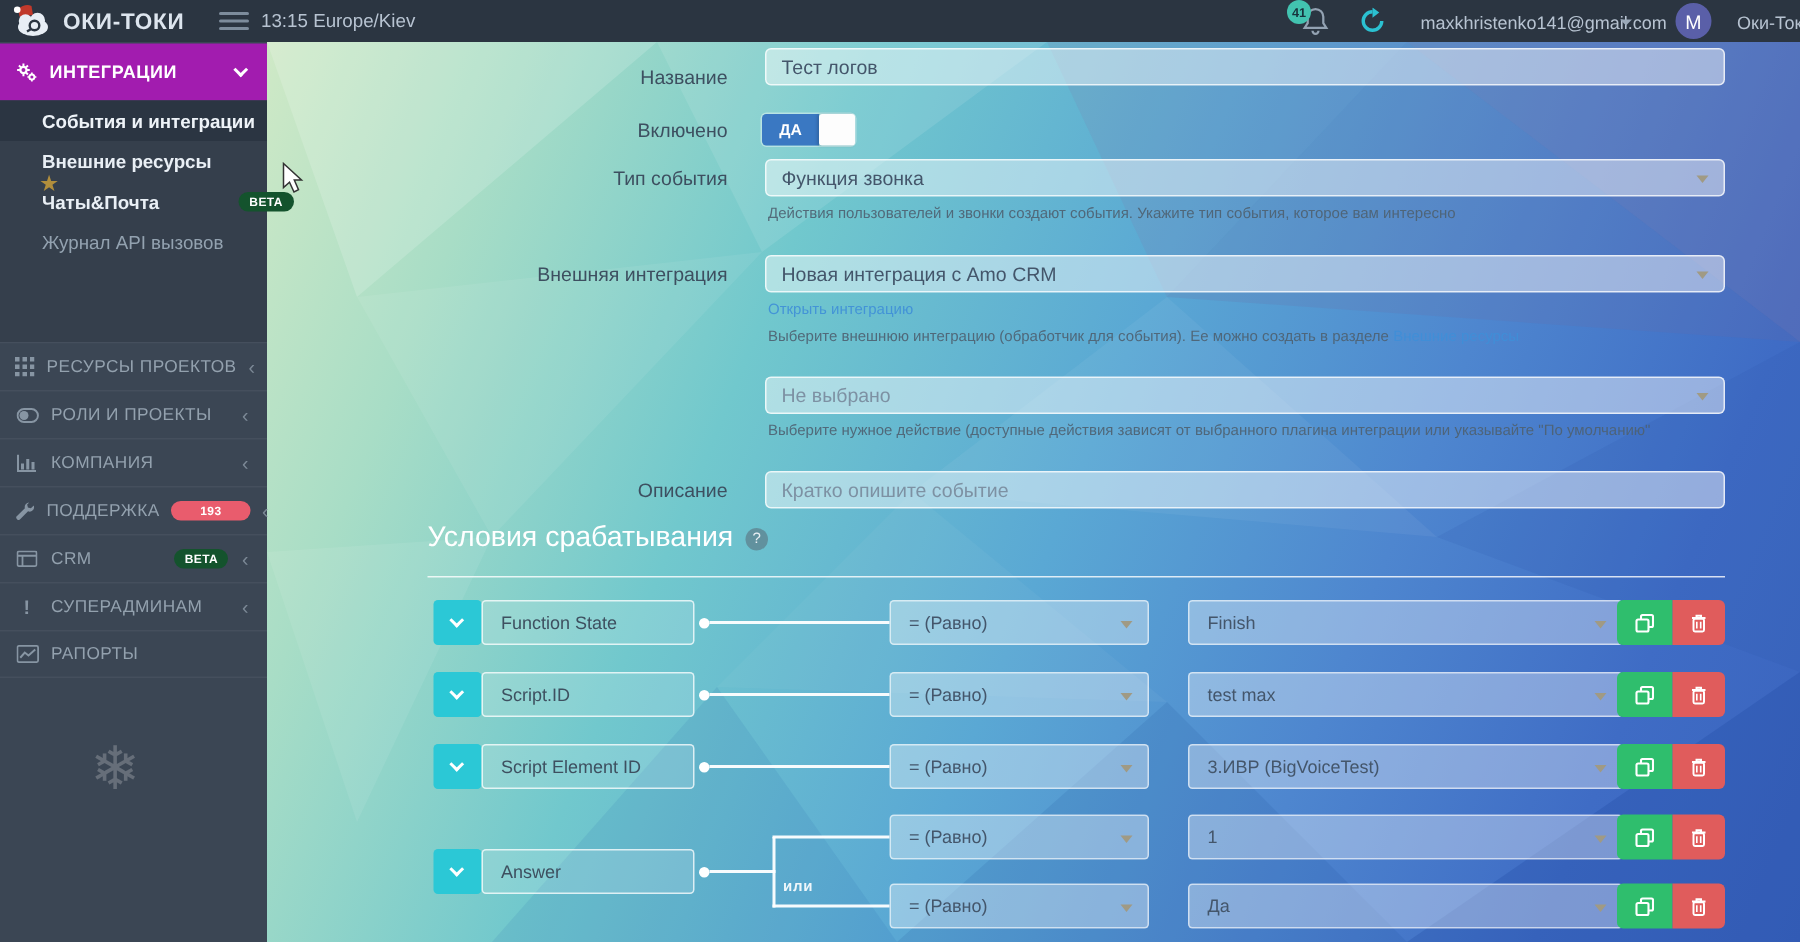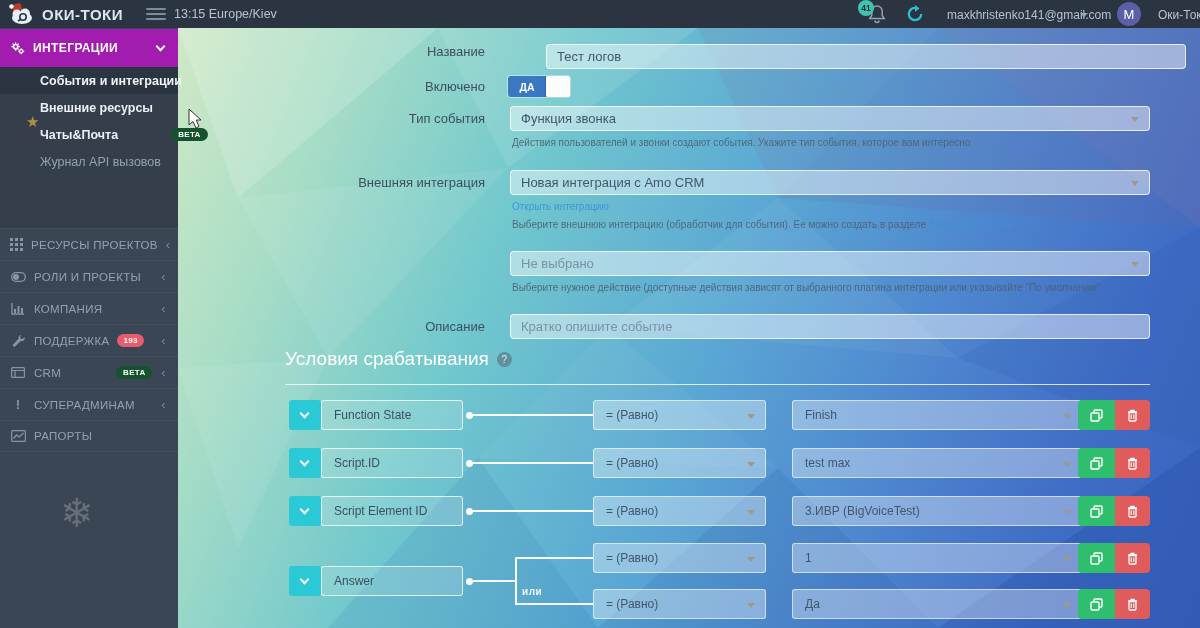--- a/index.html
+++ b/index.html
@@ -21,32 +21,32 @@
   .email-chev { position:absolute; left:1080px; top:13px; width:0; height:0; border-left:4px solid transparent; border-right:4px solid transparent; border-top:4px solid #9aa8b8; }
   .avatar { position:absolute; left:1117px; top:2px; width:24px; height:24px; border-radius:50%; background:#5a5fa8; color:#fff; font-size:13px; display:flex; align-items:center; justify-content:center; }
   .tb-company { position:absolute; left:1158px; top:8px; color:#b7c3d1; font-size:12px; white-space:nowrap; }
 
   
   .sidebar { position:absolute; left:0; top:28px; width:178px; height:600px; background:#3b4654; z-index:20; }
   .side-active { position:absolute; left:0; top:1px; width:178px; height:38px; background:#a21caf; color:#fff; display:flex; align-items:center; padding-left:10px; gap:8px; cursor:pointer; }
   .side-active .lbl { font-size:12px; font-weight:bold; letter-spacing:.4px; }
   .chev-down { width:7px; height:7px; border-right:2px solid #fff; border-bottom:2px solid #fff; transform:rotate(45deg); position:absolute; right:14px; top:14px; }
   .submenu { position:absolute; left:0; top:39px; width:178px; height:162px; background:#353f4c; }
-  .sub-item { height:27px; display:flex; align-items:center; padding-left:40px; font-size:12.5px; color:#93a2b0; cursor:pointer; gap:6px; white-space:nowrap; }
+  .sub-item { height:27px; display:flex; align-items:center; padding-left:28px; font-size:12.5px; color:#93a2b0; cursor:pointer; gap:6px; white-space:nowrap; }
   .sub-item.bold { color:#e9eff5; font-weight:bold; }
   .sub-item.active { background:#2b3542; color:#eef3f8; font-weight:bold; }
   .beta-badge { background:#14532d; color:#fff; font-size:8px; font-weight:bold; border-radius:8px; padding:2px 7px; letter-spacing:.3px;margin-left:47px; }
   .gold-star { position:absolute; left:26px; top:85px; color:#b8933c; font-size:15px; opacity:.95; }
   .sections { position:absolute; left:0; top:200px; width:178px; }
   .sec-item { height:32px; border-top:1px solid #454f5d; display:flex; align-items:center; padding:0 12px 0 10px; color:#93a1ae; font-size:11.5px; letter-spacing:.3px; cursor:pointer; gap:8px; }
   .sec-item:last-child { border-bottom:1px solid #454f5d; }
   .sec-ico { width:16px; display:flex; justify-content:center; color:#8795a3; }
   .sec-lbl { flex:0 0 auto; }
   .sec-chev { margin-left:auto; color:#7c8996; font-size:13px; }
-  .count-badge { background:#e95c6d; color:#fff; font-size:8px; font-weight:bold; border-radius:8px; padding:2px 6px; }
+  .count-badge { background:#e95c6d; color:#fff; font-size:8px; font-weight:bold; border-radius:8px; padding:2px 19px; }
   .snowflake { position:absolute; left:60px; top:462px; font-size:40px; color:rgba(255,255,255,.22); }
 
   
   .main { position:absolute; left:178px; top:28px; width:1022px; height:600px; overflow:hidden;
     background:linear-gradient(112deg,#cfe9c6 0%,#a8ddc6 14%,#71c8cd 32%,#5aa8d4 52%,#4e86cf 70%,#3f6cc5 86%,#3a63bd 100%); }
   .facets { position:absolute; left:0; top:0; z-index:0; }
   .main > .fg { position:absolute; z-index:2; }
 
   .f-label { position:absolute; left:0; width:307px; text-align:right; color:#3d4f60; font-size:13px; }
   .f-input, .f-select { position:absolute; left:332px; width:640px; height:25px; border:1px solid rgba(255,255,255,.75); border-radius:4px; background:rgba(255,255,255,.45); color:#44566b; font-size:13px; padding:0 10px; font-family:inherit; }
@@ -252,21 +252,21 @@
       <polygon points="420,600 760,600 600,440" fill="rgba(26,72,152,0.12)"></polygon>
       <polygon points="760,600 1022,600 1022,420" fill="rgba(22,62,152,0.20)"></polygon>
       <polygon points="300,430 600,440 430,300" fill="rgba(255,255,255,0.04)"></polygon>
     </svg>
 
     <svg class="cursor" width="15" height="22" viewBox="0 0 15 22">
       <polygon points="1,1 1,17 5,13.5 8,20 11,18.5 8.2,12 13,12" fill="#fff" stroke="#333" stroke-width="1"></polygon>
     </svg>
 
     <div class="fg f-label" style="top:16px;">Название</div>
-    <input class="fg f-input" style="top: 16px; margin-left: 36px;" value="Тест логов">
+    <input class="fg f-input" style="top: 4px;" value="Тест логов">
 
     <div class="fg f-label" style="top:51px;">Включено</div>
     <div class="fg toggle">
       <span class="tg-on">ДА</span>
       <span class="tg-knob"></span>
     </div>
 
     <div class="fg f-label" style="top:83px;">Тип события</div>
     <div class="fg f-select" style="top:78px;">
       <span>Функция звонка</span>

